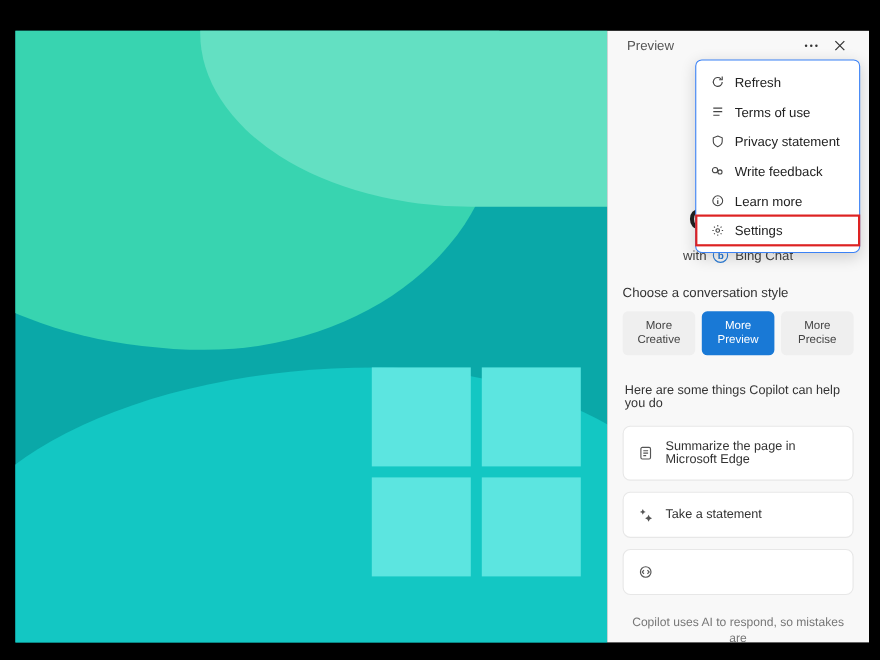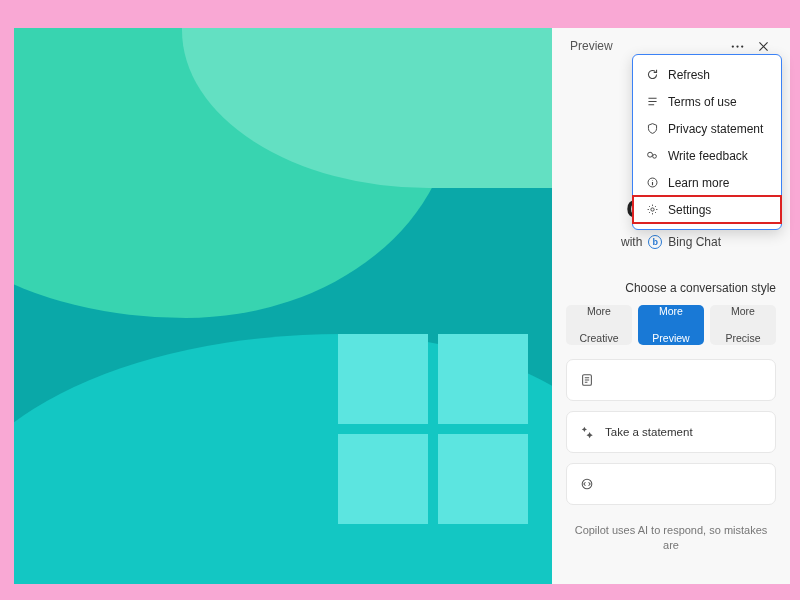--- a/index.html
+++ b/index.html
@@ -1,17 +1,17 @@
 <!DOCTYPE html>
 <html><head>
 <meta charset="utf-8">
 <style>
   * { box-sizing: border-box; margin: 0; padding: 0; font-family: "Segoe UI", -apple-system, sans-serif; }
   html, body { width: 800px; height: 600px; overflow: hidden; background: #fff; }
-  .screen { width: 800px; height: 600px; position: relative; background: #f9a8d4; }
+  .screen { width: 800px; height: 600px; position: relative; background: #000000; }
   .inner { position: absolute; left: 14px; top: 28px; width: 776px; height: 556px; display: flex; }
   .desktop {
     width: 538px; height: 556px; position: relative; overflow: hidden;
     background: #0aa8a8;
   }
   
   .wave1 {
     position: absolute; left: -120px; top: -110px; width: 560px; height: 400px;
     background: #38d4b0;
     border-radius: 0 0 55% 60% / 0 0 62% 50%;
@@ -51,26 +51,26 @@
   }
   .subtitle {
     display: flex; align-items: center; justify-content: center; gap: 6px;
     margin-top: 10px; font-size: 12px; color: #444;
   }
   .bing-badge {
     width: 14px; height: 14px; border: 1.2px solid #2a7bd6; border-radius: 50%;
     display: flex; align-items: center; justify-content: center;
     color: #2a7bd6; font-size: 9px; font-weight: 700;
   }
-  .style-label { margin-top: 32px; text-align: right; font-size: 12px; color: #333; }
+  .style-label { margin-top: 20px; text-align: left; font-size: 12px; color: #333; }
   .style-row { display: flex; gap: 6px; margin-top: 10px; justify-content: center; }
   .style-btn {
     width: 66px; height: 40px; border-radius: 5px; background: #efefef;
     font-size: 10.5px; color: #444; display: flex; flex-direction: column;
-    align-items: center; justify-content: space-between; line-height: 1.25; cursor: pointer;
+    align-items: center; justify-content: center; line-height: 1.25; cursor: pointer;
   }
   .style-btn.active { background: #1979d6; color: #fff; }
   .intro { margin-top: 26px; font-size: 11.5px; color: #333; text-align: left; padding: 0 2px; }
   .suggestions { margin-top: 14px; display: flex; flex-direction: column; gap: 10px; }
   .card {
     display: flex; align-items: center; gap: 10px;
     background: #fff; border: 1px solid #e7e7e7; border-radius: 7px;
     padding: 12px 12px; font-size: 11.5px; color: #333; cursor: pointer;
   }
   .card-icon { width: 16px; height: 16px; display: flex; align-items: center; justify-content: center; color: #555; flex-shrink: 0; }
@@ -141,29 +141,31 @@
         <div class="style-btn active">
           <span>More</span>
           <span>Preview</span>
         </div>
         <div class="style-btn">
           <span>More</span>
           <span>Precise</span>
         </div>
       </div>
 
+      <div class="intro">Here are some things Copilot can help you do</div>
 
       <div class="suggestions">
         <div class="card">
           <span class="card-icon">
             <svg width="14" height="14" viewBox="0 0 16 16">
                 <rect x="3" y="2" width="10" height="12" rx="1.5" fill="none" stroke="currentColor" stroke-width="1.2"></rect>
                 <path d="M5.5 5.5h5M5.5 8h5M5.5 10.5h3" stroke="currentColor" stroke-width="1.2"></path>
               </svg>
           </span>
+          <span>Summarize the page in Microsoft Edge</span>
         </div>
         <div class="card">
           <span class="card-icon">
             <svg width="14" height="14" viewBox="0 0 16 16">
                 <path d="M5 2l1 2 2 1-2 1-1 2-1-2-2-1 2-1zM11 8l1.2 2.4L14.6 11.6 12.2 12.8 11 15.2 9.8 12.8 7.4 11.6 9.8 10.4z" fill="currentColor"></path>
               </svg>
           </span>
           <span>Take a statement</span>
         </div>
         <div class="card">

